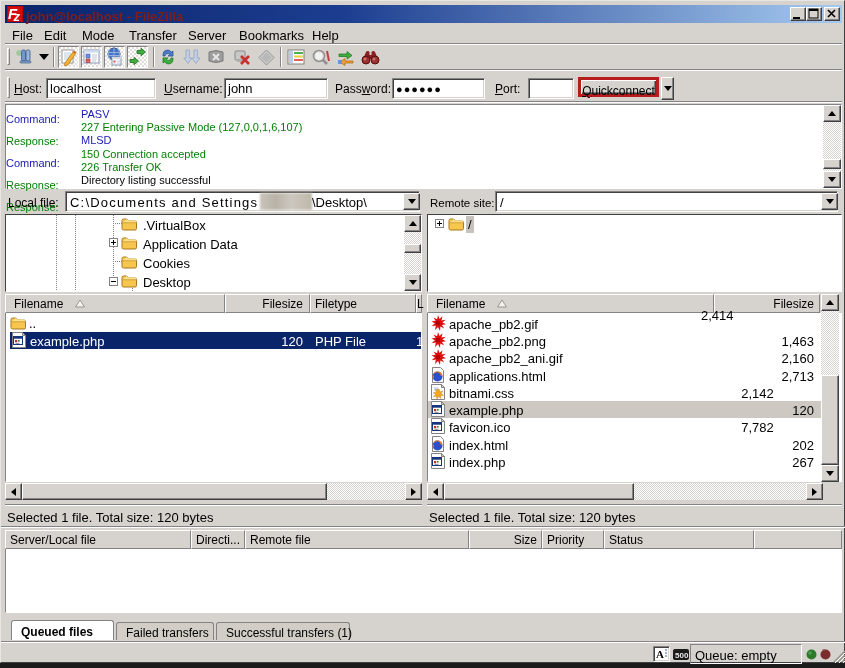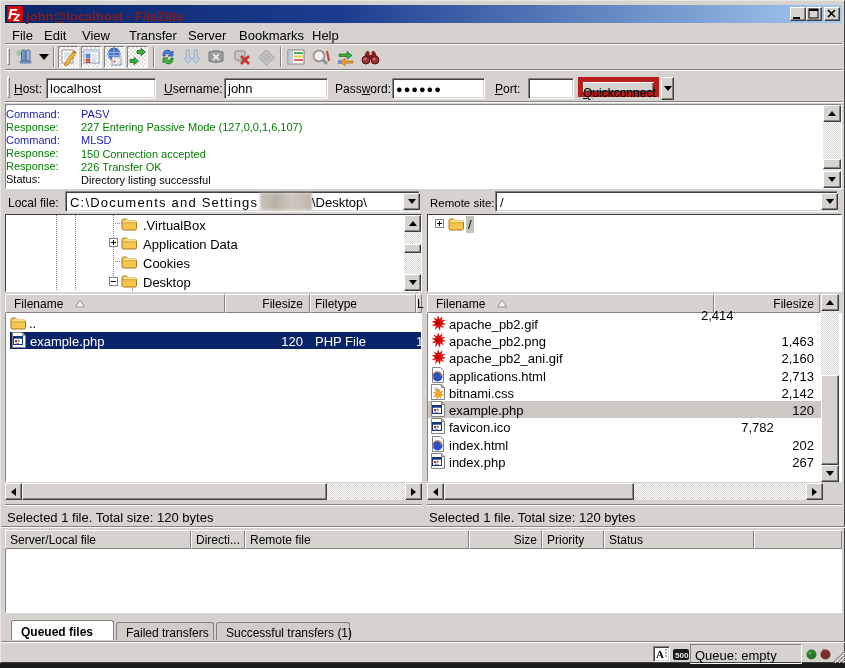--- a/index.html
+++ b/index.html
@@ -49,21 +49,21 @@
       </svg>
     </div>
 <div class="ab rais" style="left:823px;top:6px;width:16px;height:14px">
       <svg width="14" height="12">
         <path d="M3 2 L10 9 M10 2 L3 9" stroke="#000" stroke-width="1.6"></path>
       </svg>
     </div>
 
 <div class="ab t13" style="left:11px;top:26px">File</div>
 <div class="ab t13" style="left:43px;top:26px">Edit</div>
-<div class="ab t13" style="left:81px;top:26px">View</div>
+<div class="ab t13" style="left:81px;top:26px">Mode</div>
 <div class="ab t13" style="left:128px;top:26px">Transfer</div>
 <div class="ab t13" style="left:187px;top:26px">Server</div>
 <div class="ab t13" style="left:238px;top:26px">Bookmarks</div>
 <div class="ab t13" style="left:311px;top:26px">Help</div>
 <div class="ab groove" style="left:4px;top:42px;width:837px;height:2px"></div>
 
 <div class="ab grip" style="left:6px;top:47px;height:17px"></div>
 <svg class="ab" width="17" height="17" style="left:14px;top:47px" viewBox="0 0 17 17">
  <path d="M2 3 l4 4 M6 3 l-4 4 M1 5 h6 M4 2 v6" stroke="#9ec89e" stroke-width="1.6"></path>
  <rect x="6.5" y="2" width="4" height="11" rx="1.5" fill="#7596c8" stroke="#3a5a8c" stroke-width="0.8"></rect>
@@ -163,30 +163,30 @@
 <div class="ab t12" style="left:163px;top:81px"><u>U</u>sername:</div>
 <div class="ab sunk" style="left:223px;top:77px;width:104px;height:21px">
       <div class="t13" style="padding:1px 0 0 3px">john</div>
     </div>
 <div class="ab t12" style="left:334px;top:81px">Pass<u>w</u>ord:</div>
 <div class="ab sunk" style="left:391px;top:77px;width:93px;height:21px">
       <div style="font-size:11px;letter-spacing:1px;padding:4px 0 0 3px">●●●●●●</div>
     </div>
 <div class="ab t12" style="left:494px;top:81px"><u>P</u>ort:</div>
 <div class="ab sunk" style="left:527px;top:77px;width:46px;height:21px"></div>
-<div class="ab" style="left:577px;top:76px;width:81px;height:20px;border:5px solid #b91c1c;background:#d6d3ce;box-shadow:inset 1px 1px 0 #fff, inset -1px -1px 0 #404040, inset -2px -2px 0 #848284">
+<div class="ab" style="left:577px;top:76px;width:81px;height:20px;border:3px solid #b91c1c;background:#d6d3ce;box-shadow:inset 1px 1px 0 #fff, inset -1px -1px 0 #404040, inset -2px -2px 0 #848284">
  <div class="t12" style="text-align:center;padding-top:4px"><u>Q</u>uickconnect</div>
     </div>
 <div class="ab rais" style="left:660px;top:76px;width:13px;height:23px">
       <div style="margin:8px auto 0;width:0;height:0;border-left:4px solid transparent;border-right:4px solid transparent;border-top:5px solid #000"></div>
     </div>
 <div class="ab groove" style="left:4px;top:100px;width:837px;height:2px"></div>
 
 <div class="ab" style="left:4px;top:103px;width:837px;height:85px;background:#fff;border:1px solid;border-color:#848284 #fff #fff #848284"></div>
-<div class="ab t11" style="left:5px;top:107px;line-height:13px;color:#1a19b4">Command:<br><span style="color:#007f00">Response:</span><br>Command:<br><span style="color:#007f00">Response:</span><br><span style="color:#007f00">Response:</span><br><span style="color:#000">Status:</span></div>
+<div class="ab t11" style="left:5px;top:107px;line-height:22px;color:#1a19b4">Command:<br><span style="color:#007f00">Response:</span><br>Command:<br><span style="color:#007f00">Response:</span><br><span style="color:#007f00">Response:</span><br><span style="color:#000">Status:</span></div>
 <div class="ab t11" style="left:80px;top:107px;line-height:13.2px;color:#1a19b4">PASV<br><span style="color:#007f00">227 Entering Passive Mode (127,0,0,1,6,107)</span><br>MLSD<br><span style="color:#007f00">150 Connection accepted</span><br><span style="color:#007f00">226 Transfer OK</span><br><span style="color:#000">Directory listing successful</span></div>
 <div class="ab" style="left:822px;top:104px;width:18px;height:83px">
  <div class="track ab" style="left:0;top:0;width:18px;height:83px"></div>
  <div class="sbtn" style="left:0;top:0;width:18px;height:17px">
         <div class="tri-u"></div>
       </div>
  <div class="sbtn" style="left:0;top:54px;width:18px;height:10px"></div>
  <div class="sbtn" style="left:0;top:66px;width:18px;height:17px">
         <div class="tri-d"></div>
       </div>
@@ -363,21 +363,21 @@
 <div class="ab t13" style="left:700px;top:349px;width:113px;text-align:right">2,160</div>
 <svg class="ab" width="16" height="16" style="left:429px;top:366px" viewBox="0 0 16 16">
       <use href="#ffic"></use>
     </svg>
 <div class="ab t13" style="left:448px;top:367px">applications.html</div>
 <div class="ab t13" style="left:700px;top:367px;width:113px;text-align:right">2,713</div>
 <svg class="ab" width="16" height="16" style="left:429px;top:383px" viewBox="0 0 16 16">
       <use href="#cssic"></use>
     </svg>
 <div class="ab t13" style="left:448px;top:384px">bitnami.css</div>
-<div class="ab t13" style="left:700px;top:384px;width:113px;text-align:right">2,142</div>
+<div class="ab t13" style="left:700px;top:384px;width:113px;text-align:center">2,142</div>
 <svg class="ab" width="16" height="16" style="left:429px;top:400px" viewBox="0 0 16 16">
       <use href="#phpic"></use>
     </svg>
 <div class="ab t13" style="left:448px;top:401px">example.php</div>
 <div class="ab t13" style="left:700px;top:401px;width:113px;text-align:right">120</div>
 <svg class="ab" width="16" height="16" style="left:429px;top:417px" viewBox="0 0 16 16">
       <use href="#phpic"></use>
     </svg>
 <div class="ab t13" style="left:448px;top:418px">favicon.ico</div>
 <div class="ab t13" style="left:700px;top:418px;width:113px;text-align:center">7,782</div>

